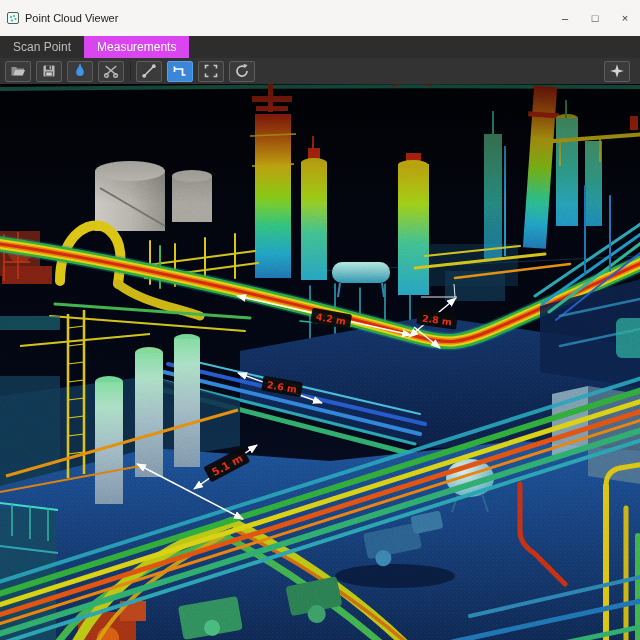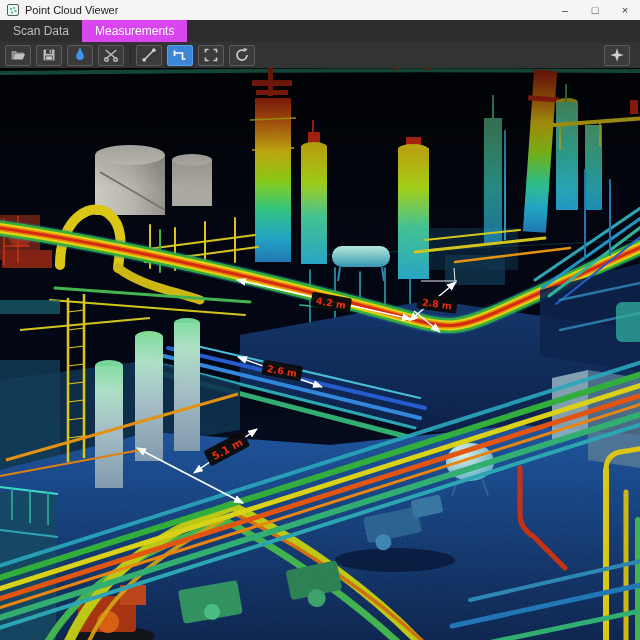--- a/index.html
+++ b/index.html
@@ -1,18 +1,18 @@
 <!DOCTYPE html>
 <html><head>
 <meta charset="utf-8">
 <style>
   *{box-sizing:border-box;margin:0;padding:0}
   html,body{width:640px;height:640px;overflow:hidden;background:#000;
     font-family:"Liberation Sans",sans-serif;}
-  .titlebar{height:20px;background:#f6f5f4;display:flex;align-items:center;padding-left:7px;}
+  .titlebar{height:36px;background:#f6f5f4;display:flex;align-items:center;padding-left:7px;}
   .titlebar .title{font-size:11px;color:#1b1b1b;margin-left:6px;flex:1;}
   .win-btn{width:30px;height:20px;display:flex;align-items:center;justify-content:center;
     font-size:11px;color:#333;cursor:default;}
   .tabbar{height:22px;background:#2d2d2d;display:flex;align-items:stretch;}
   .tab{padding:0 13px;line-height:22px;font-size:12px;color:#bdbdbd;white-space:nowrap;}
   .tab.active{background:#d946ef;color:#ffffff;}
   .toolbar{height:26px;background:#333333;display:flex;align-items:center;padding:0 5px;}
   .tbtn{width:26px;height:21px;border:1px solid #5d5d5d;border-radius:2px;background:#3b3b3b;
     display:flex;align-items:center;justify-content:center;margin-right:5px;flex:none;}
   .tbtn.active{background:#3a87d8;border-color:#5aa0e8;}
@@ -35,21 +35,21 @@
         <circle cx="5" cy="8.5" r="1"></circle>
     </g>
   </svg>
   <span class="title">Point Cloud Viewer</span>
   <span class="win-btn">–</span>
   <span class="win-btn">□</span>
   <span class="win-btn">×</span>
 </div>
 
 <div class="tabbar">
-  <div class="tab">Scan Data</div>
+  <div class="tab">Scan Point</div>
   <div class="tab active">Measurements</div>
 </div>
 
 <div class="toolbar">
   <div class="tbtn">
     <svg width="16" height="16" viewBox="0 0 16 16">
       <path d="M1.5,4 L6,4 L7.5,5.5 L14,5.5 L14,7 L5,7 L3,12.5 L1.5,12.5 z" fill="#8f8f8f"></path>
       <path d="M5,7 L15,7 L12.8,12.5 L3,12.5 z" fill="#c2c2c2"></path>
     </svg>
   </div>

